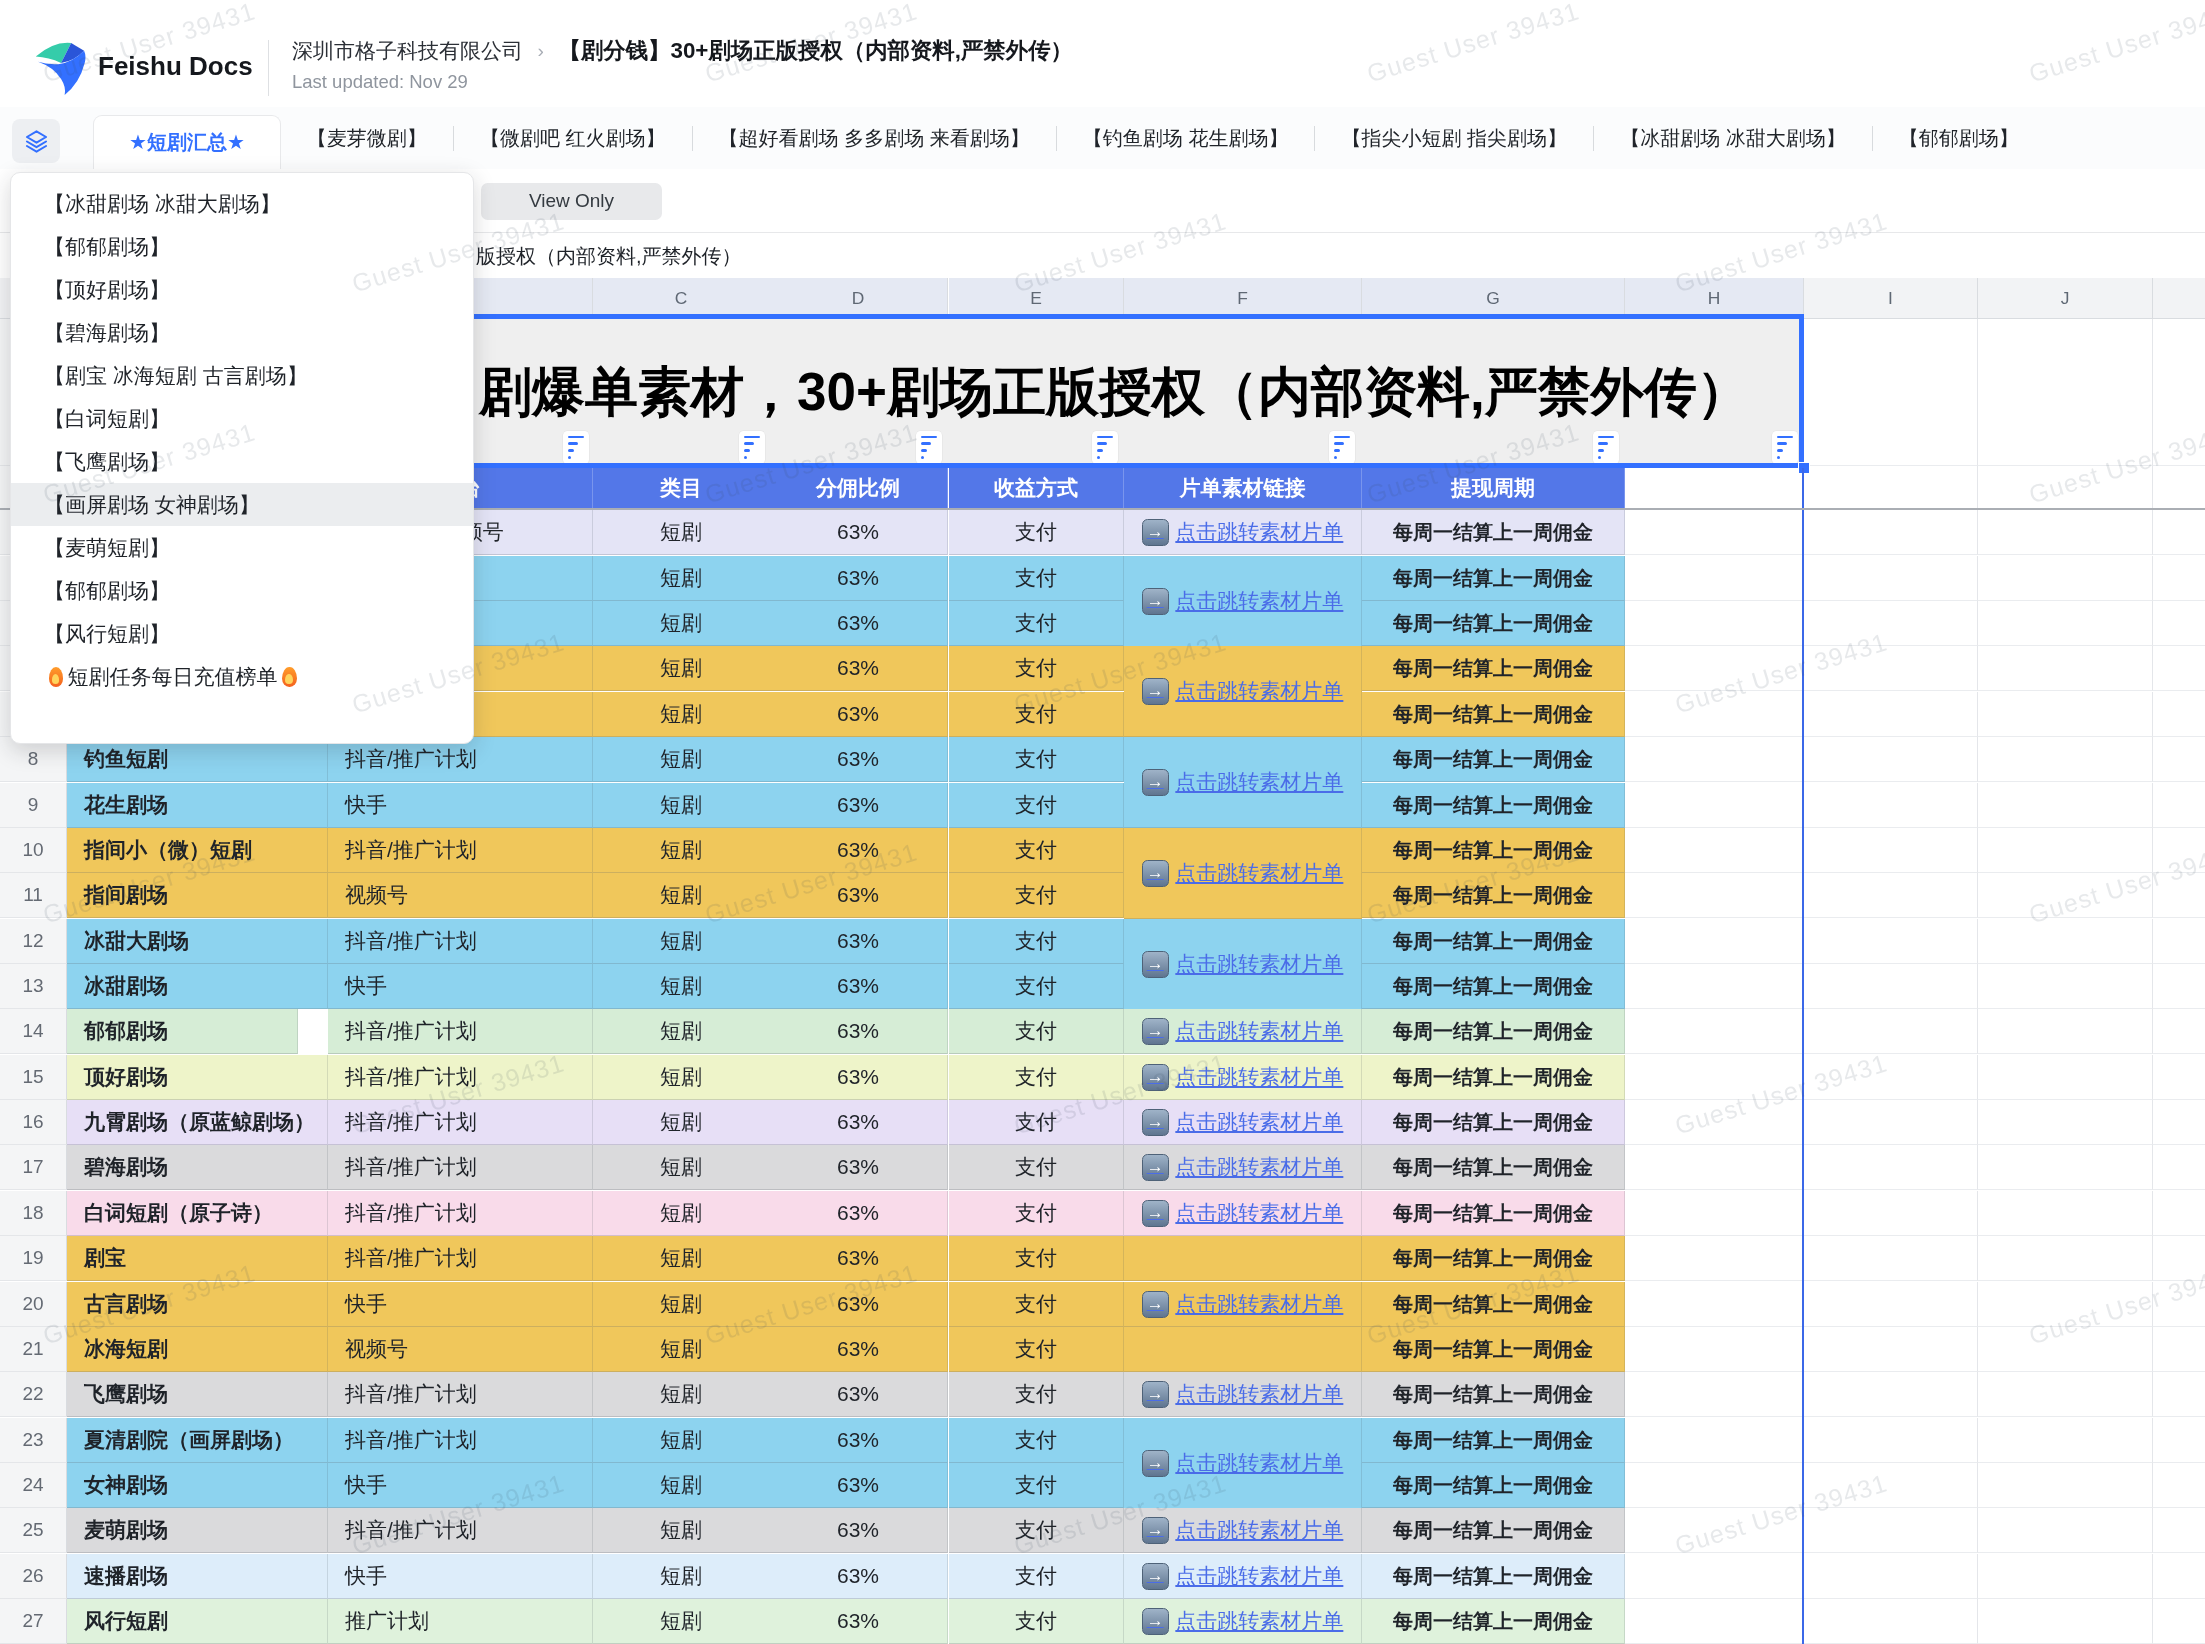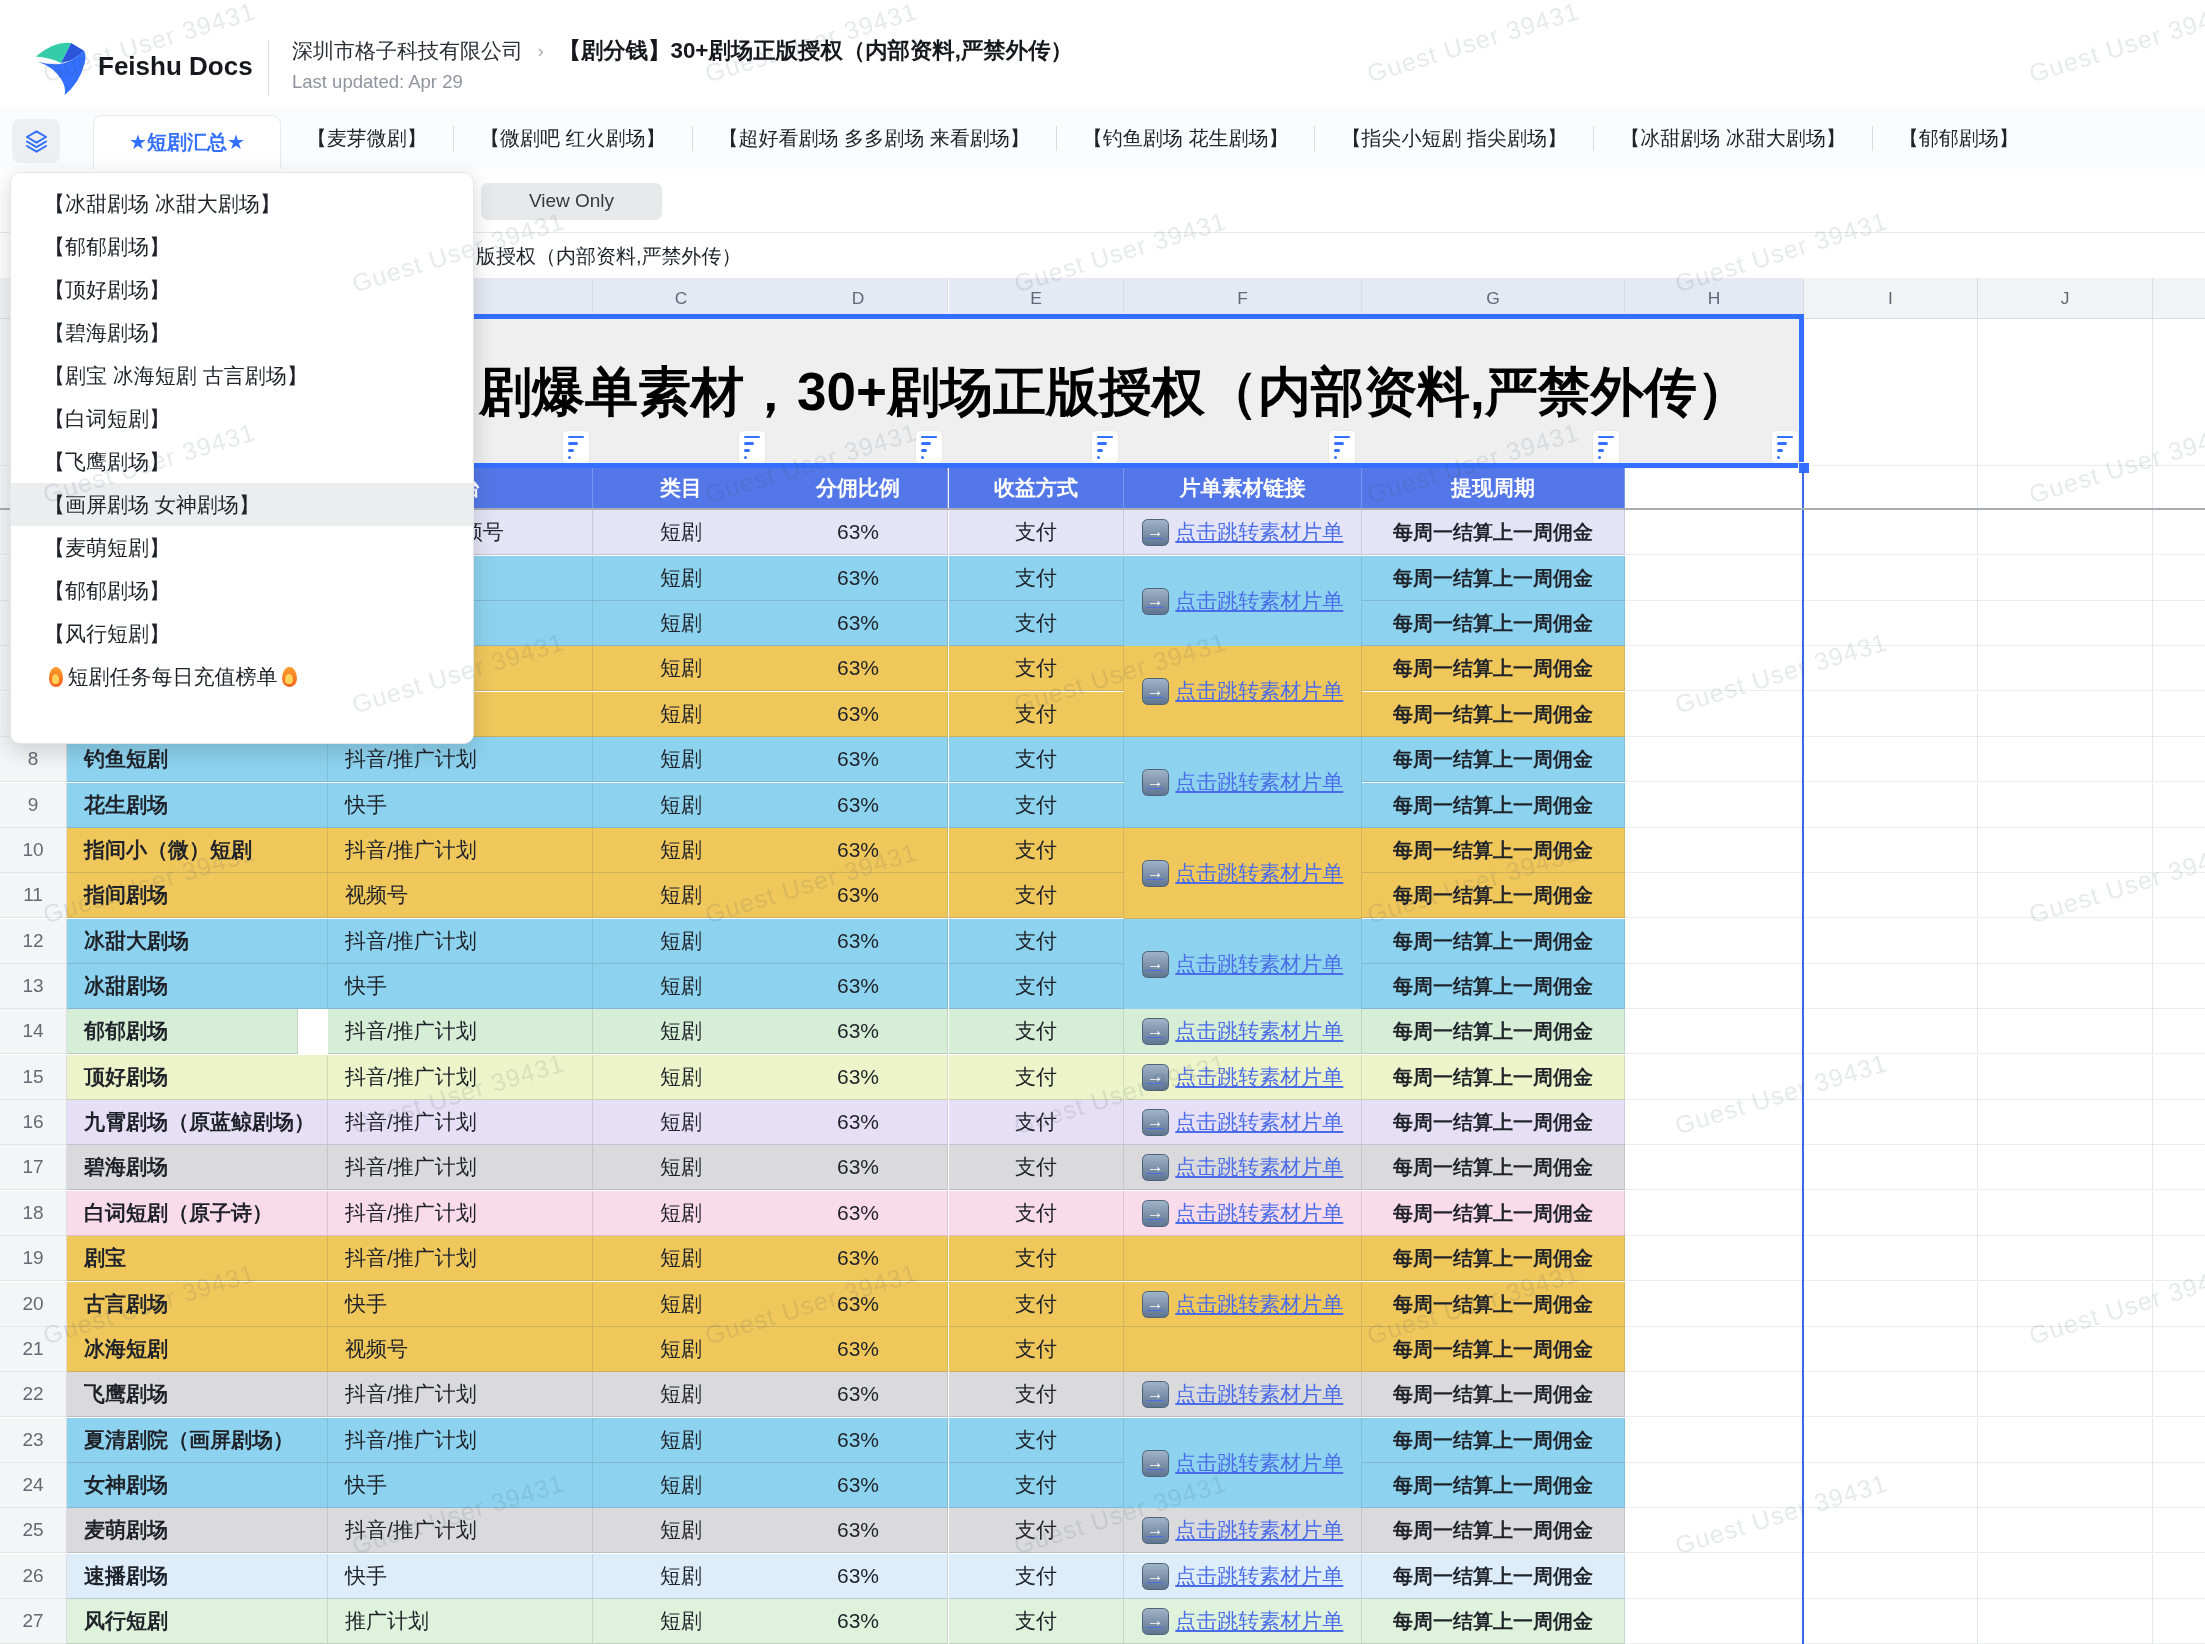--- a/index.html
+++ b/index.html
@@ -75,21 +75,21 @@
       <path d="M51 45 L68 11 L90 24 Q74 41 51 45 Z" fill="#2A55D8"></path>
       <path d="M12 43 Q38 52 51 72 Q60 86 57 99 Q82 80 91 45 Q94 33 90 24 Q70 44 46 47 Q27 48 12 43 Z" fill="#3370FF"></path>
     </svg>
     <div class="abs" id="brand">Feishu Docs</div>
     <div class="abs" id="hdr-divider"></div>
     <div class="abs flex" id="breadcrumb">
       <span class="org">深圳市格子科技有限公司</span>
       <span class="sep">›</span>
       <span class="doc">【剧分钱】30+剧场正版授权（内部资料,严禁外传）</span>
     </div>
-    <div class="abs" id="updated">Last updated: Apr 29</div>
+    <div class="abs" id="updated">Last updated: Nov 29</div>
   </div>
 
   <div class="abs" id="tabstrip">
     <div class="abs cen" id="sheetswitch">
       <svg width="27" height="27" viewBox="0 0 48 48">
         <path d="M24 6 L41 16 L24 26 L7 16 Z" fill="none" stroke="#3370FF" stroke-width="3.6" stroke-linejoin="round"></path>
         <path d="M7 24 L24 34 L41 24" fill="none" stroke="#3370FF" stroke-width="3.6" stroke-linecap="round" stroke-linejoin="round"></path>
         <path d="M7 32 L24 42 L41 32" fill="none" stroke="#3370FF" stroke-width="3.6" stroke-linecap="round" stroke-linejoin="round"></path>
       </svg>
     </div>

